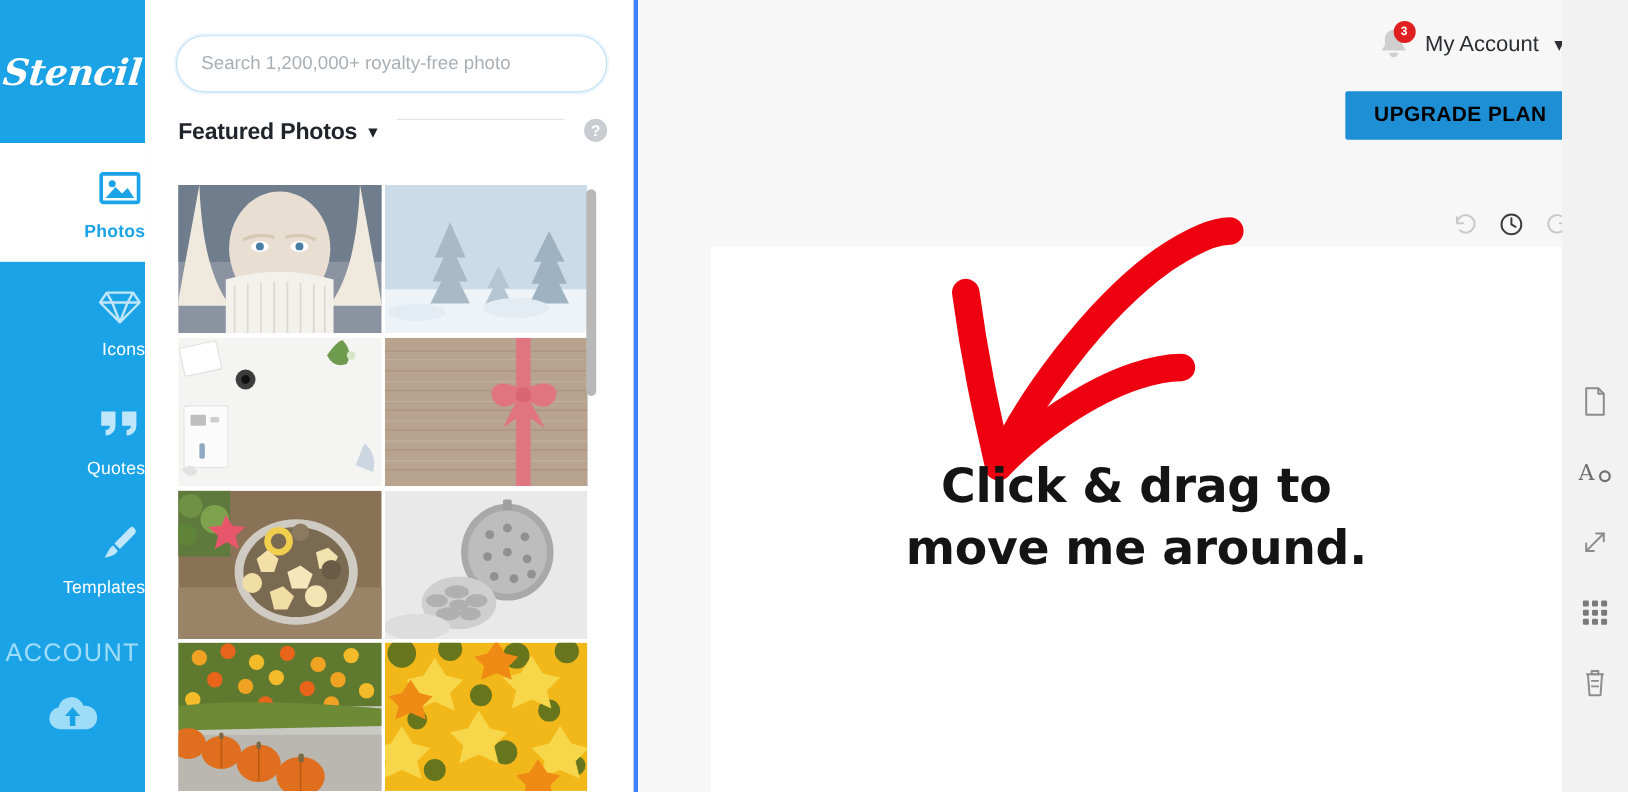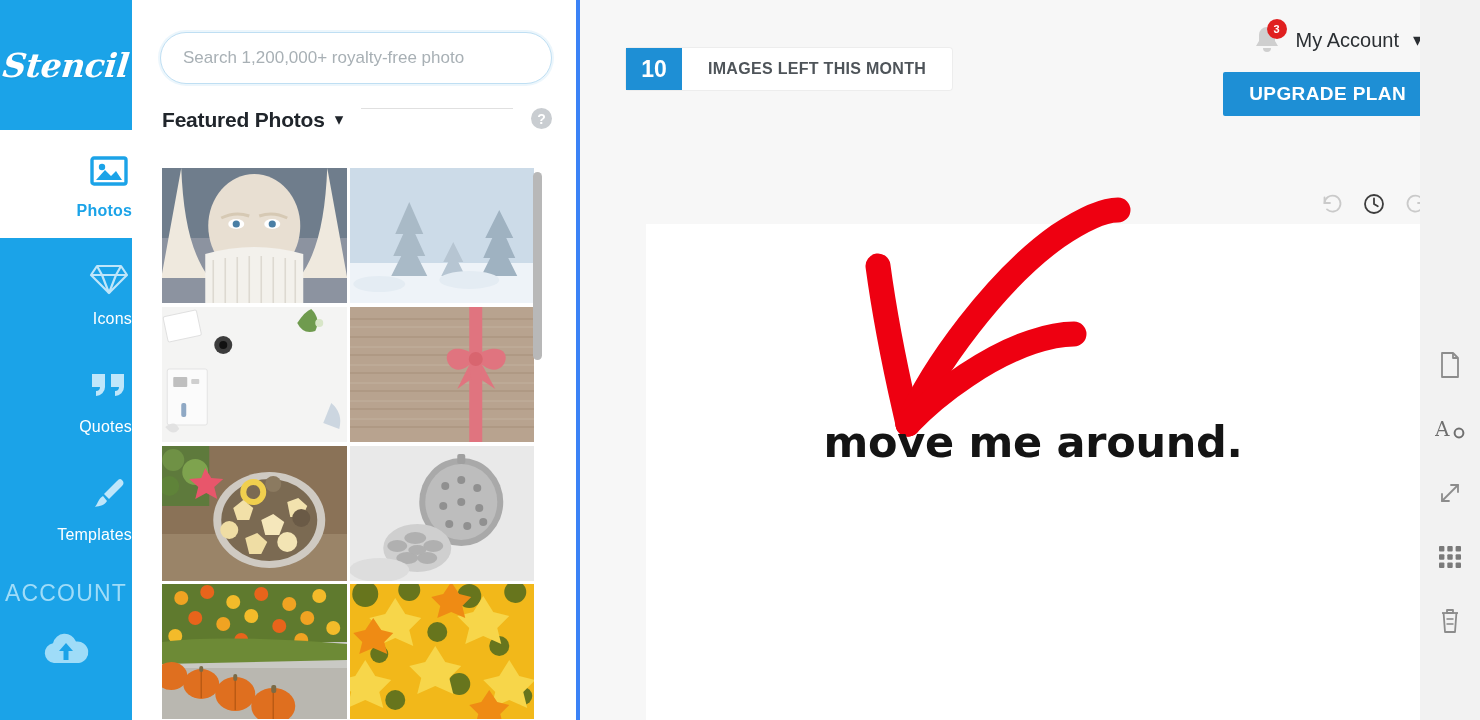--- a/index.html
+++ b/index.html
@@ -137,22 +137,22 @@
     min-width:20px; height:20px; border-radius:10px;
     background:#e02020; color:#fff;
     font-size:11px; font-weight:700;
     display:flex; align-items:center; justify-content:center;
     padding: 0 5px;
   }
   #account-name { font-size:20px; color:#2b2f33; white-space:nowrap; }
   #account-caret { color:#2b2f33; font-size:18px; line-height:1; }
 
   #upgrade-btn {
-    position:absolute; right:48px; top:72px;
-    background:#1e8fd5; color:#ffffff; border:none;
+    position:absolute; right:48px; top:83px;
+    background:#1e8fd5; color:#000000; border:none;
     height:44px; padding: 0 26px;
     font-size:19px; font-weight:600; letter-spacing:.4px;
     font-family:"Liberation Sans", sans-serif;
     cursor:pointer; border-radius:2px;
   }
 
   #history-tools {
     position:absolute; right:50px; top:190px;
     display:flex; align-items:center; gap:14px;
   }
@@ -485,24 +485,20 @@
 
     <div id="panel-scrollbar">
       <div id="panel-scroll-thumb"></div>
     </div>
   </div>
 
   <div id="main">
 
     <div id="topbar">
 
-      <div id="quota-pill">
-        <div id="quota-count">10</div>
-        <div id="quota-text">IMAGES LEFT THIS MONTH</div>
-      </div>
 
       <div id="account-row">
         <span id="bell-wrap">
           <svg width="30" height="32" viewBox="0 0 30 32">
             <path d="M15 3 a8 8 0 0 1 8 8 v6 l3 5 H4 l3 -5 v-6 a8 8 0 0 1 8 -8 z" fill="#cfcfcf"></path>
             <path d="M11 24 a4 4 0 0 0 8 0 z" fill="#cfcfcf"></path>
           </svg>
           <span id="bell-badge">3</span>
         </span>
         <span id="account-name">My Account</span>
@@ -537,20 +533,21 @@
 
       <svg id="arrow-svg" width="440" height="330" viewBox="0 0 440 330">
         <g fill="none" stroke="#ee0011" stroke-width="25" stroke-linecap="round" stroke-linejoin="round">
           <path d="M42 122 C52 196 64 244 72 280"></path>
           <path d="M72 280 C96 224 160 136 222 92 C252 72 270 66 282 66"></path>
           <path d="M72 280 C104 246 154 212 196 198 C214 192 228 190 238 190"></path>
         </g>
       </svg>
 
       <div id="canvas-text">
+        <div>Click &amp; drag to</div>
         <div>move me around.</div>
       </div>
     </div>
   </div>
 
   <div id="right-rail">
     <div id="rail-icons">
 
       <span class="rail-btn">
         <svg width="24" height="28" viewBox="0 0 24 28" fill="none" stroke="#8c8c8c" stroke-width="1.8" stroke-linejoin="round">

